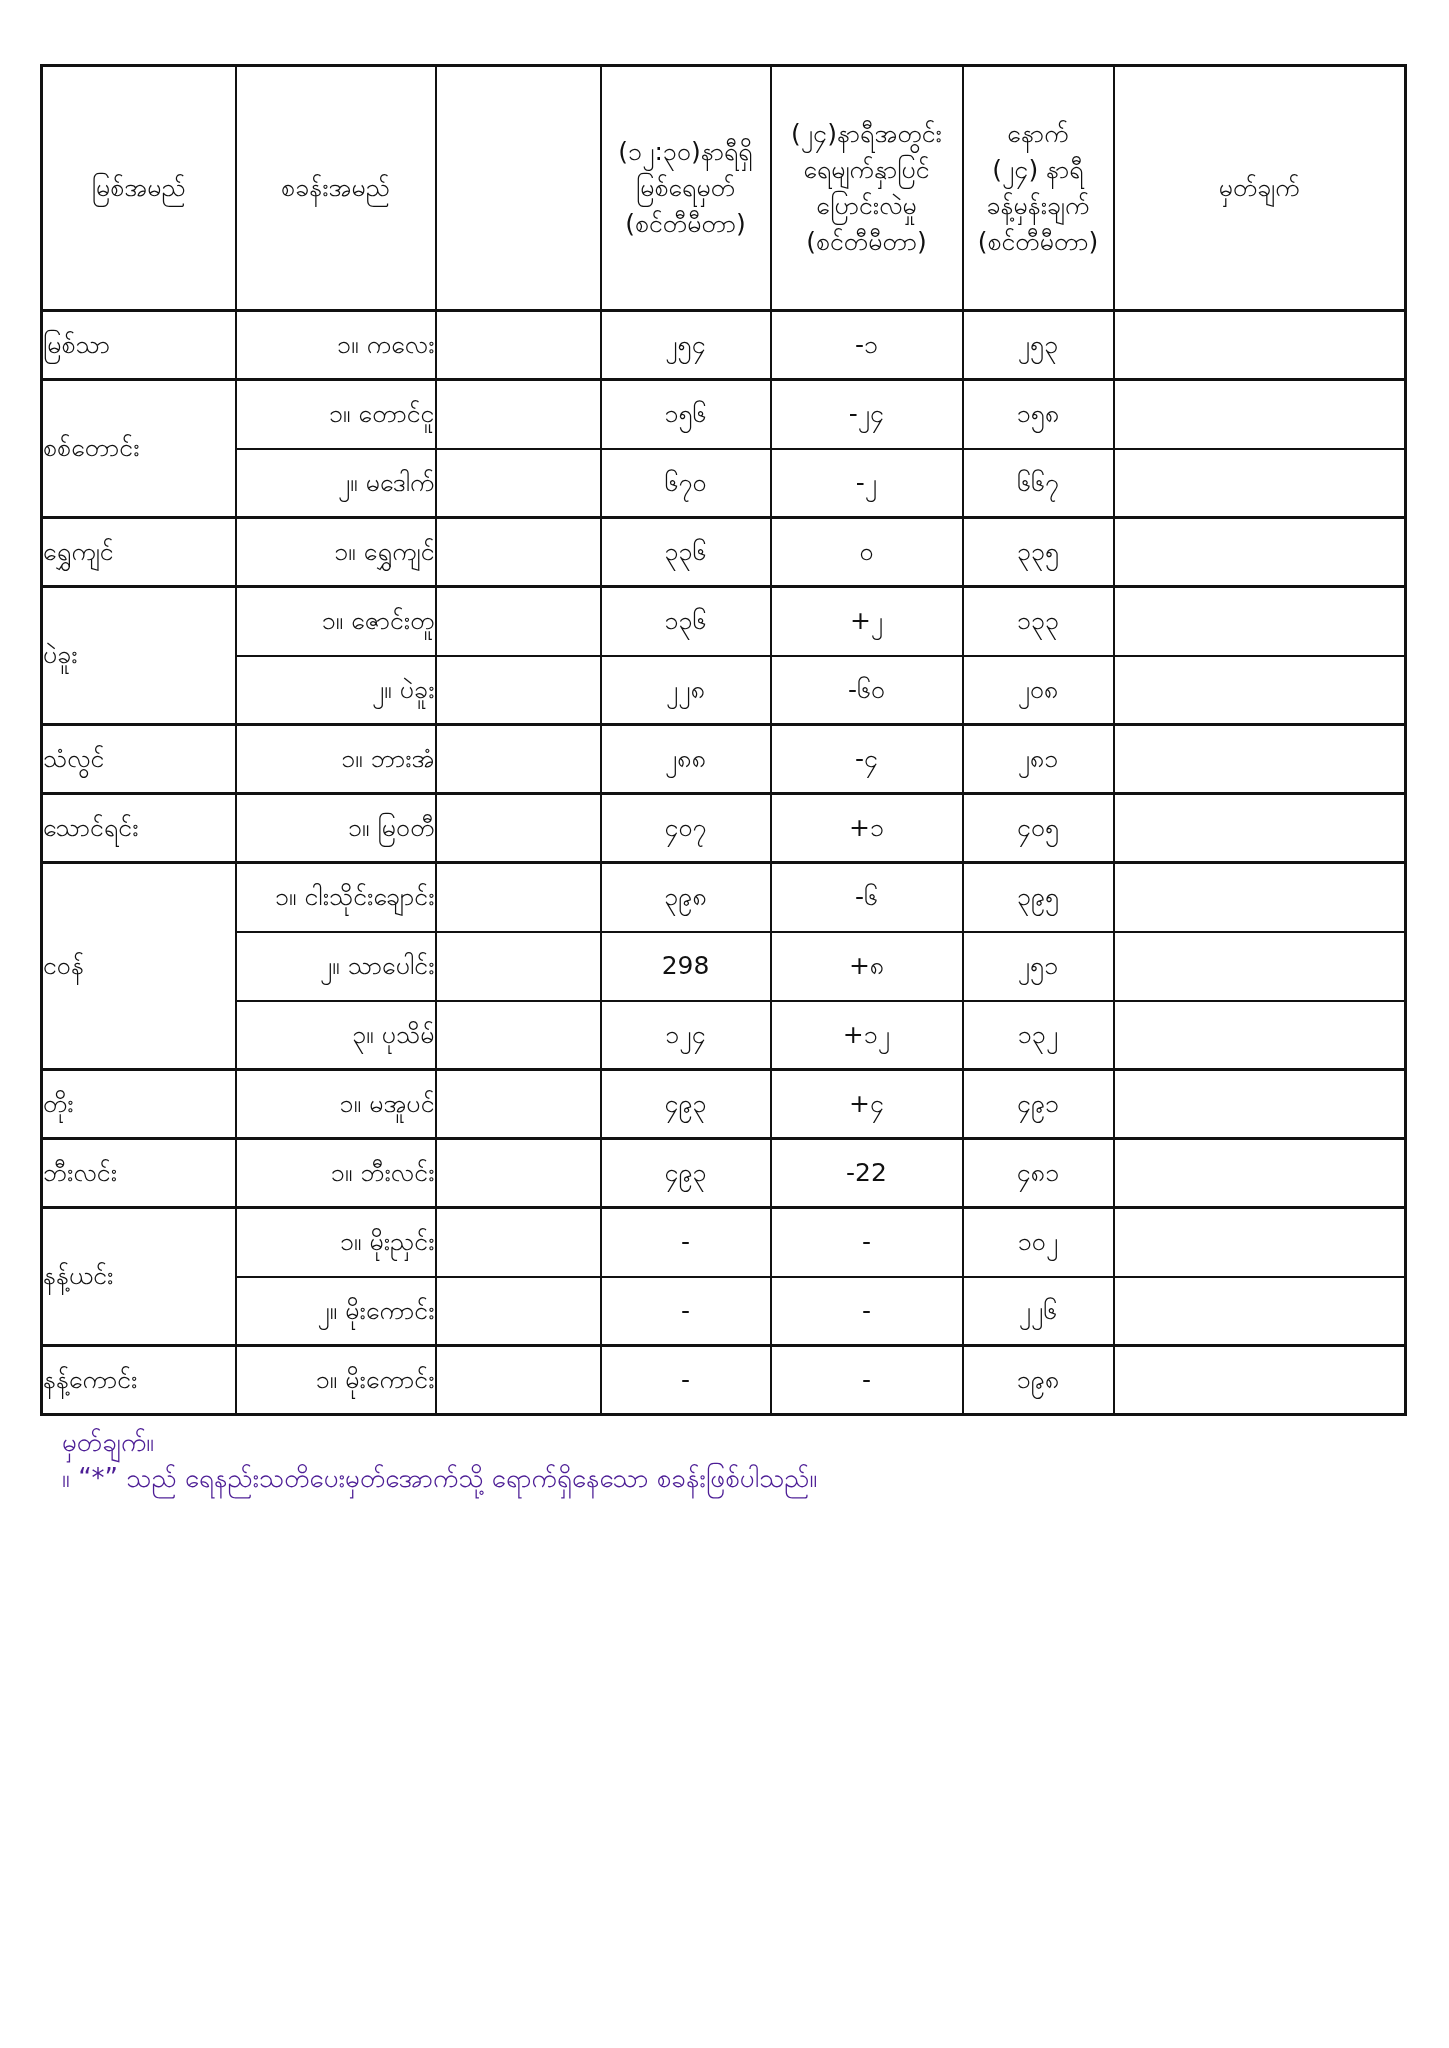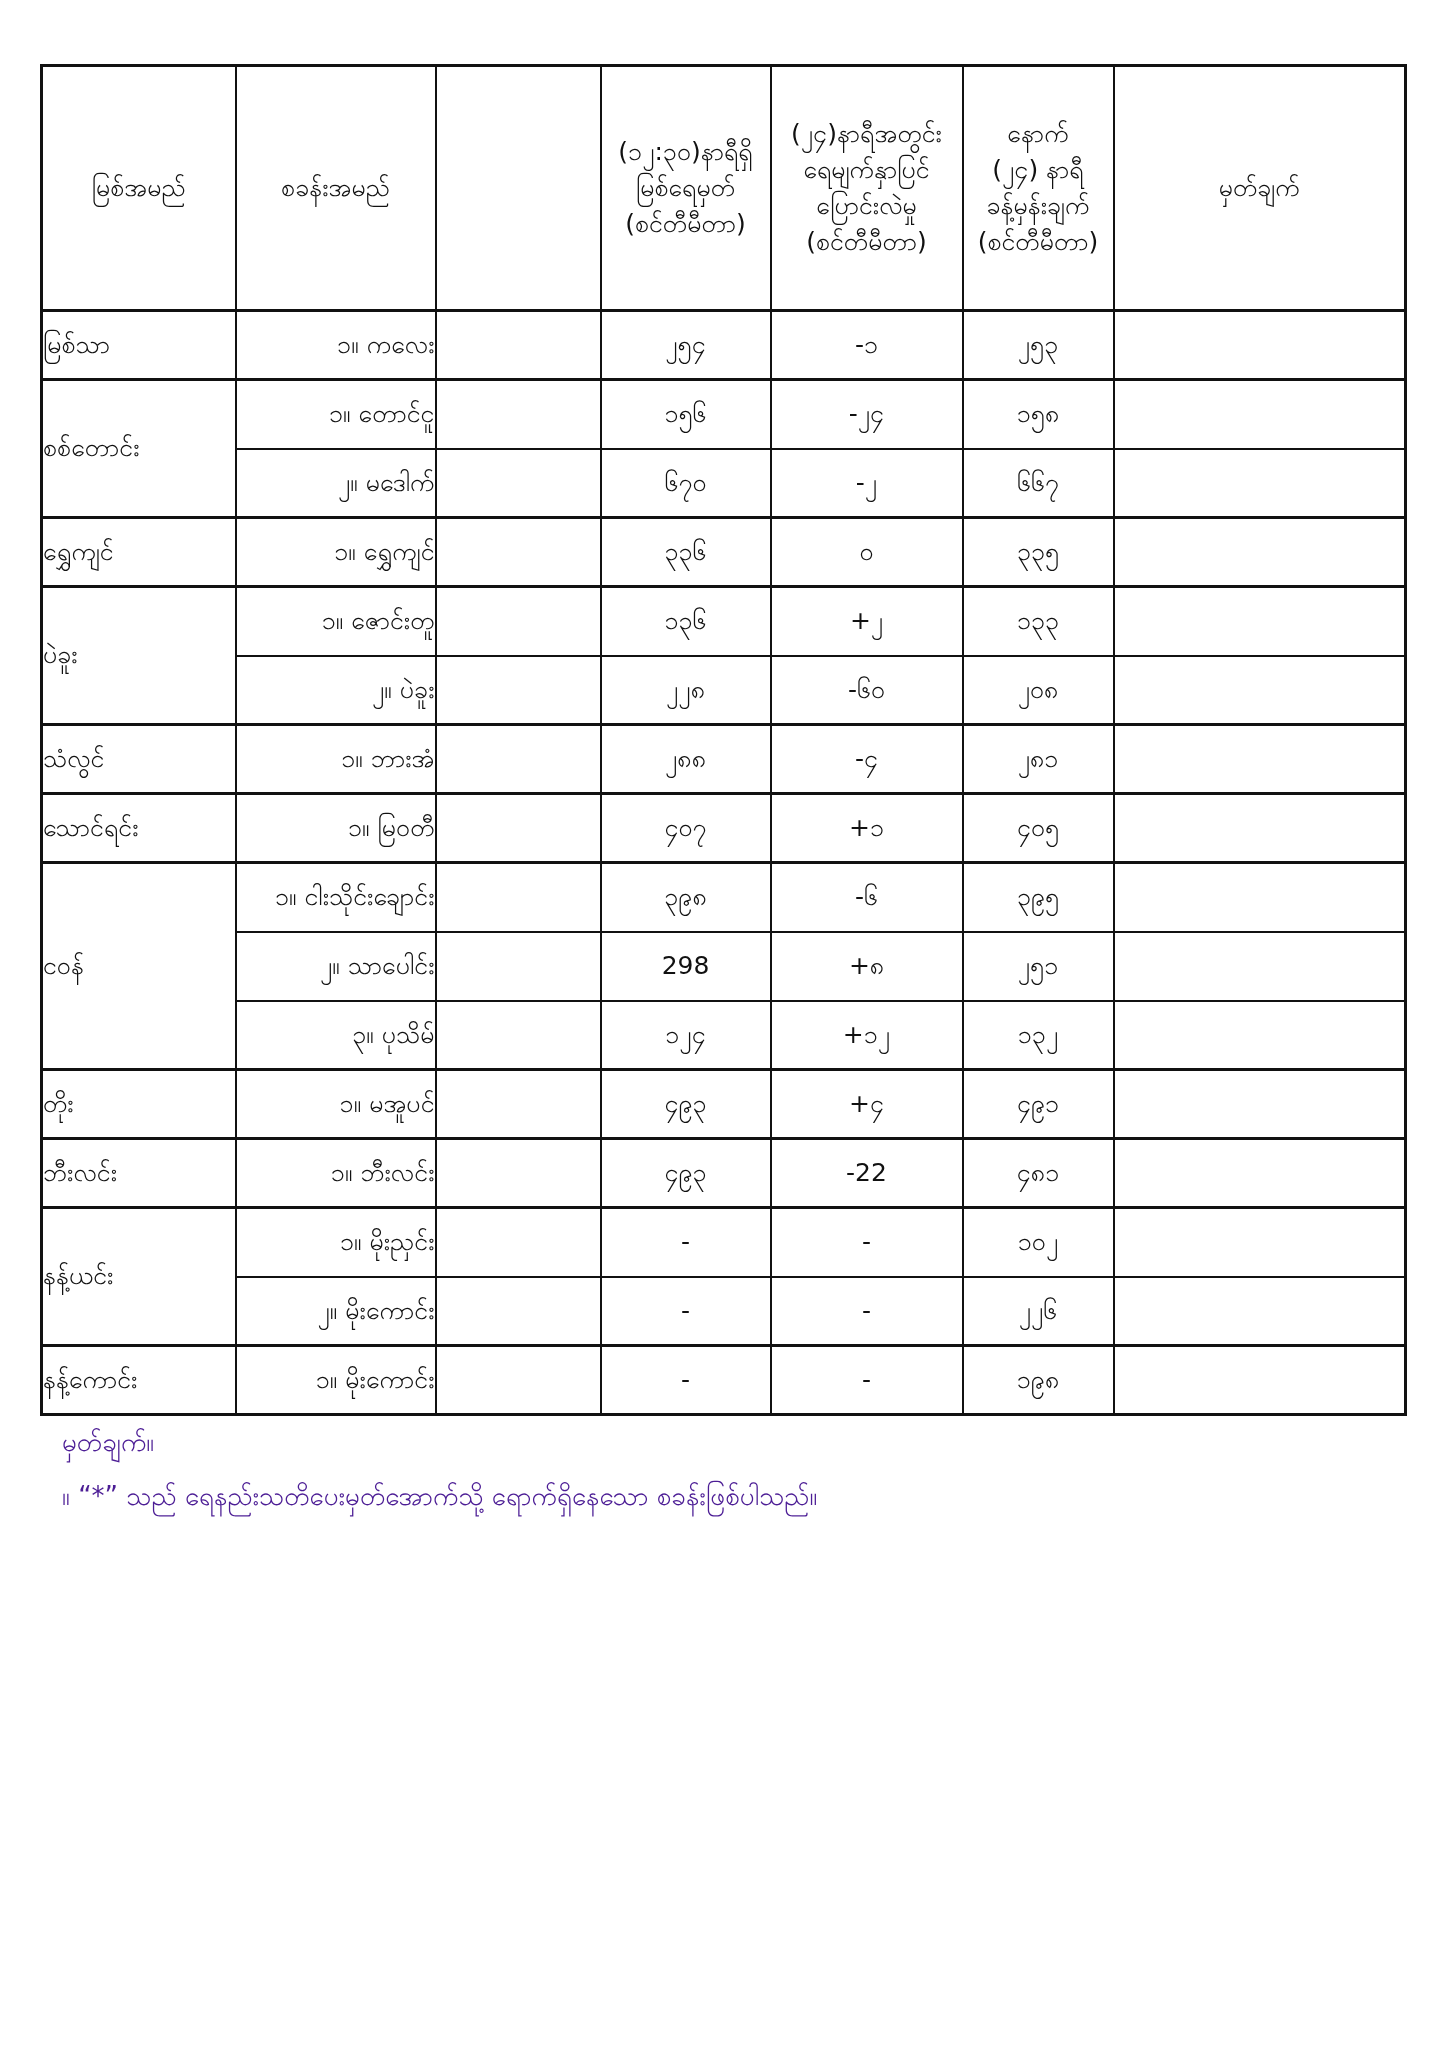--- a/index.html
+++ b/index.html
@@ -79,21 +79,20 @@
     line-height: 1.4;
     color: #4c1d95;
     flex-direction: column;
   }
   .footer-note .note-label {
     flex: 0 0 auto;
     margin-right: 78px;
   }
   .footer-note .note-text {
     flex: 1 1 auto;
-    margin-top: 18px;
   }
 </style>
 </head>
 <body>
 
 <div class="page">
 
   <table class="report">
     <colgroup>
       <col style="width:194px">

